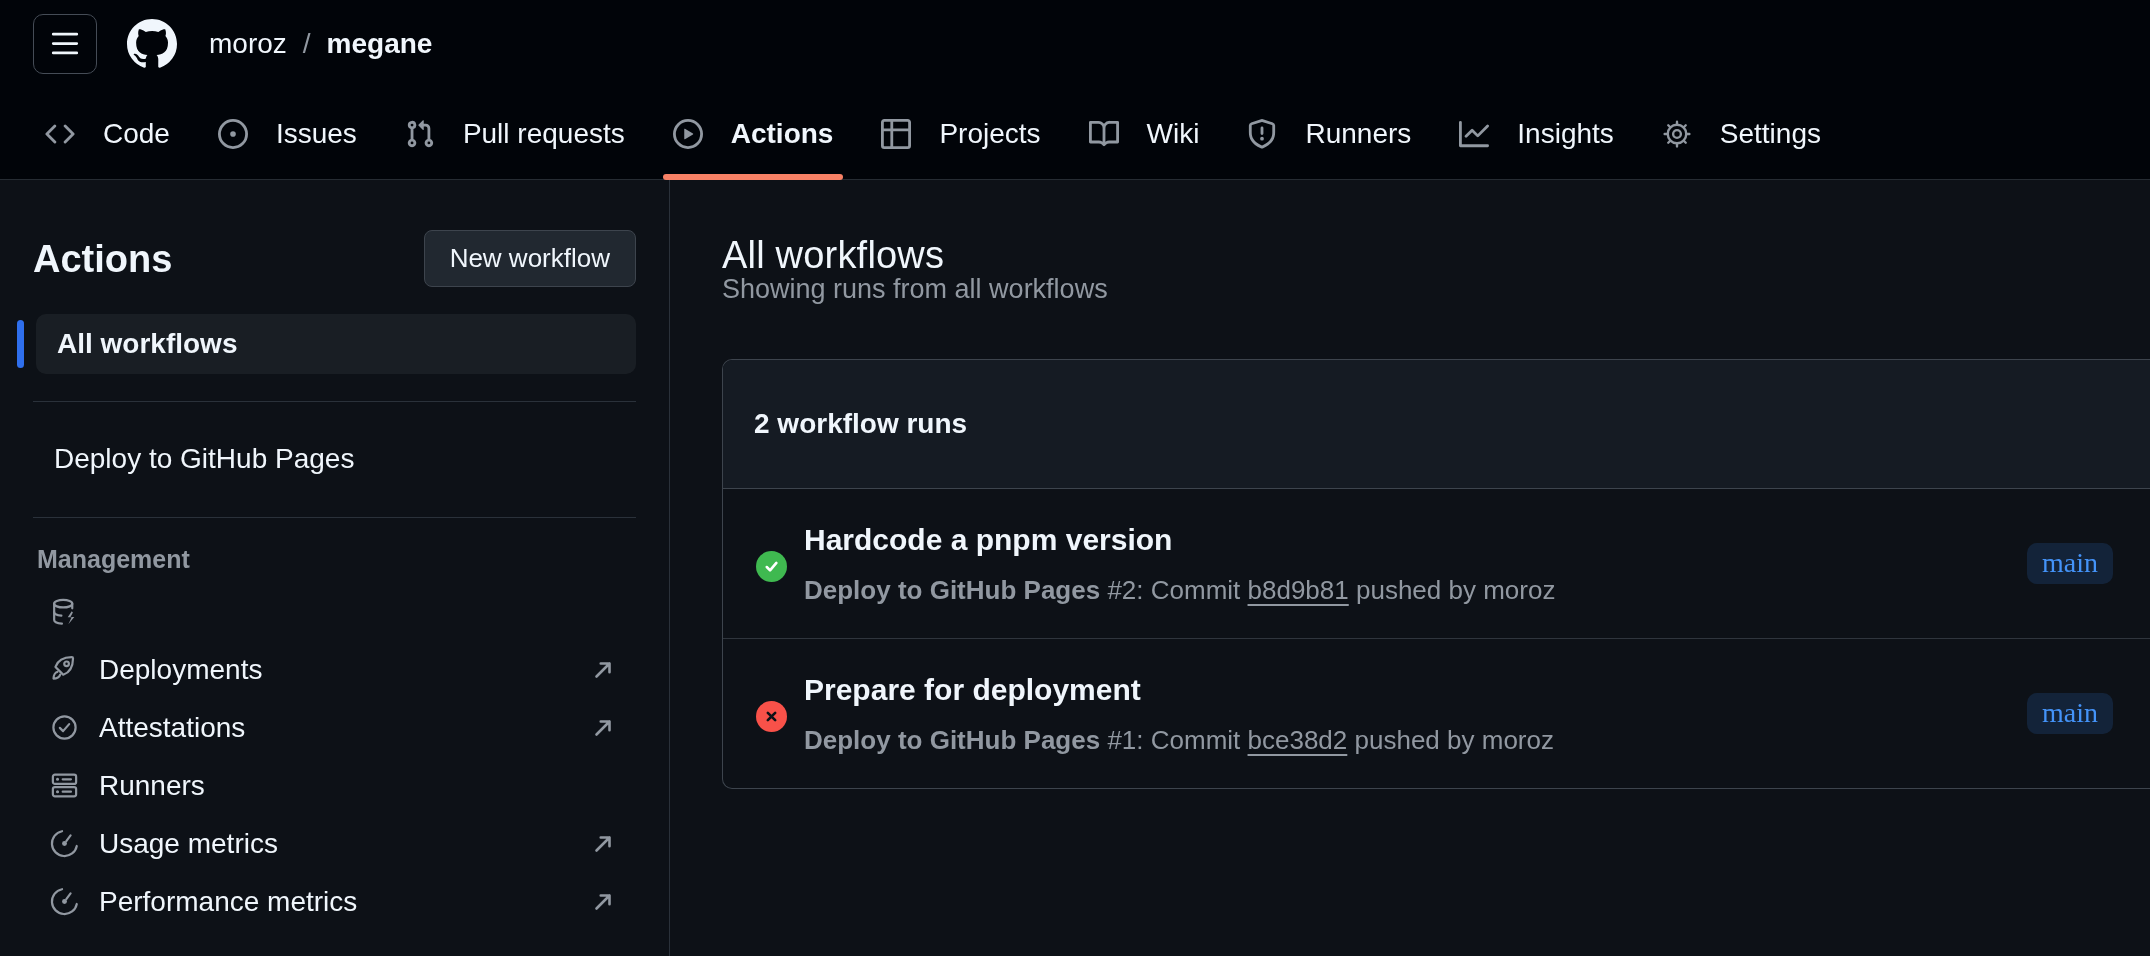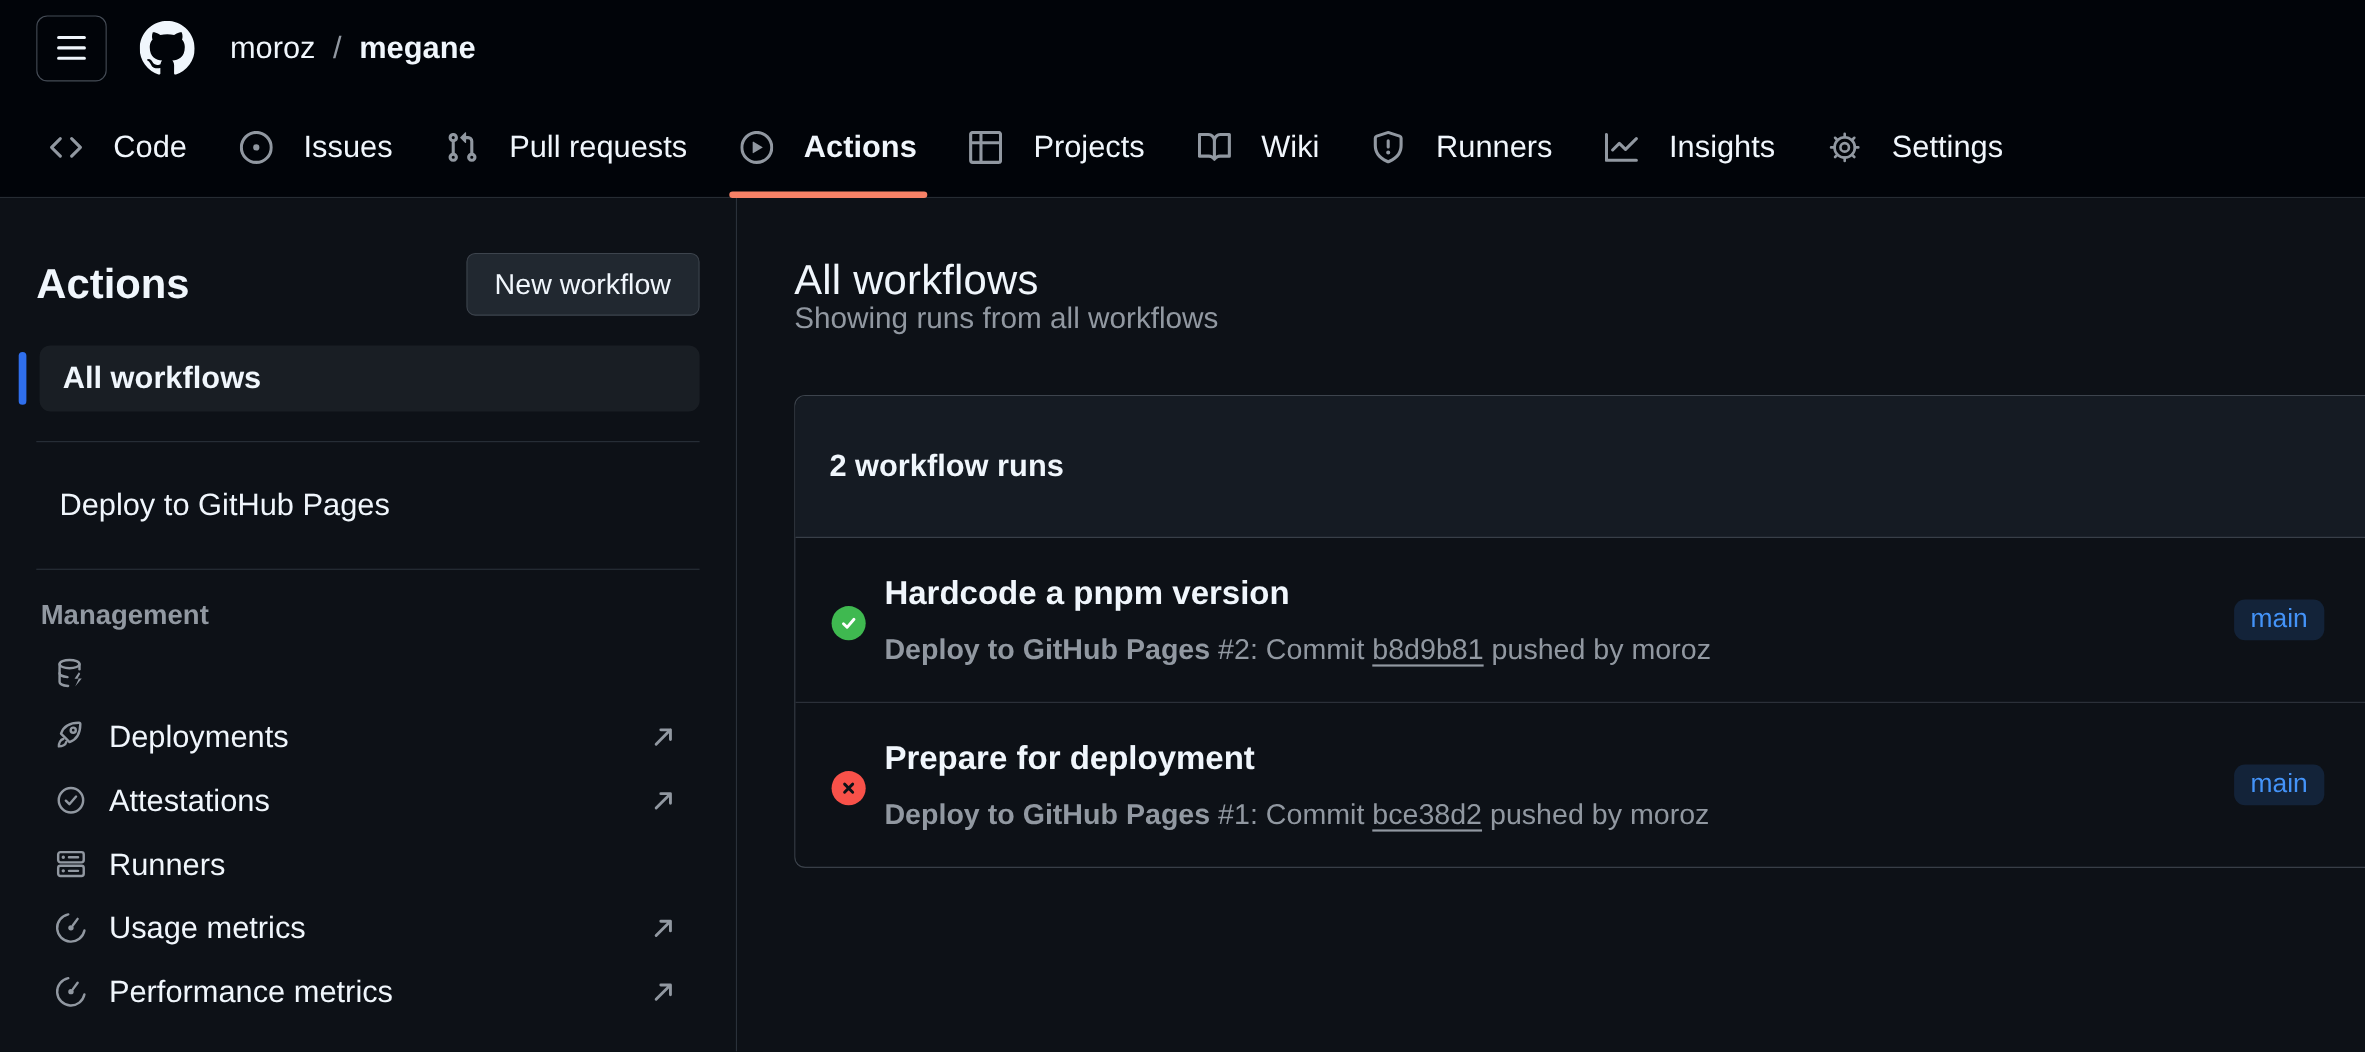--- a/index.html
+++ b/index.html
@@ -67,21 +67,21 @@
   .status{width:31px;height:31px;border-radius:50%;flex:none;margin-top:5px;display:flex;align-items:center;justify-content:center}
   .status.success{background:var(--success-green)}
   .status.failure{background:var(--failure-red)}
   .status svg{width:21px;height:21px}
   .run-main{margin-left:17px;flex:1;min-width:0}
   .run-title{font-size:30px;font-weight:700;line-height:1.25;cursor:pointer}
   .run-sub{margin-top:15px;font-size:26px;line-height:1.25;color:var(--text-muted)}
   .run-sub .wf{font-weight:700;cursor:pointer}
   .run-sub .commit{color:var(--text-muted);text-decoration:underline;text-underline-offset:5px;cursor:pointer}
   .branch-badge{align-self:center;flex:none;margin-left:24px;background:rgba(56,139,253,0.15);color:var(--branch-badge-text);
-    font-family:Liberation Sans, sans-serif;font-size:24px;line-height:1;padding:6px 15px 7px;border-radius:10px;cursor:pointer}
+    font-family:Liberation Serif, serif;font-size:28px;line-height:1;padding:6px 15px 7px;border-radius:10px;cursor:pointer}
 </style>
 </head>
 <body>
 
 <header class="top">
   <button class="hamburger">
     <span>
       <svg viewBox="0 0 16 16" fill="currentColor">
           <path d="M1 2.75A.75.75 0 0 1 1.75 2h12.5a.75.75 0 0 1 0 1.5H1.75A.75.75 0 0 1 1 2.75Zm0 5A.75.75 0 0 1 1.75 7h12.5a.75.75 0 0 1 0 1.5H1.75A.75.75 0 0 1 1 7.75ZM1.75 12h12.5a.75.75 0 0 1 0 1.5H1.75a.75.75 0 0 1 0-1.5Z"></path>
         </svg>

